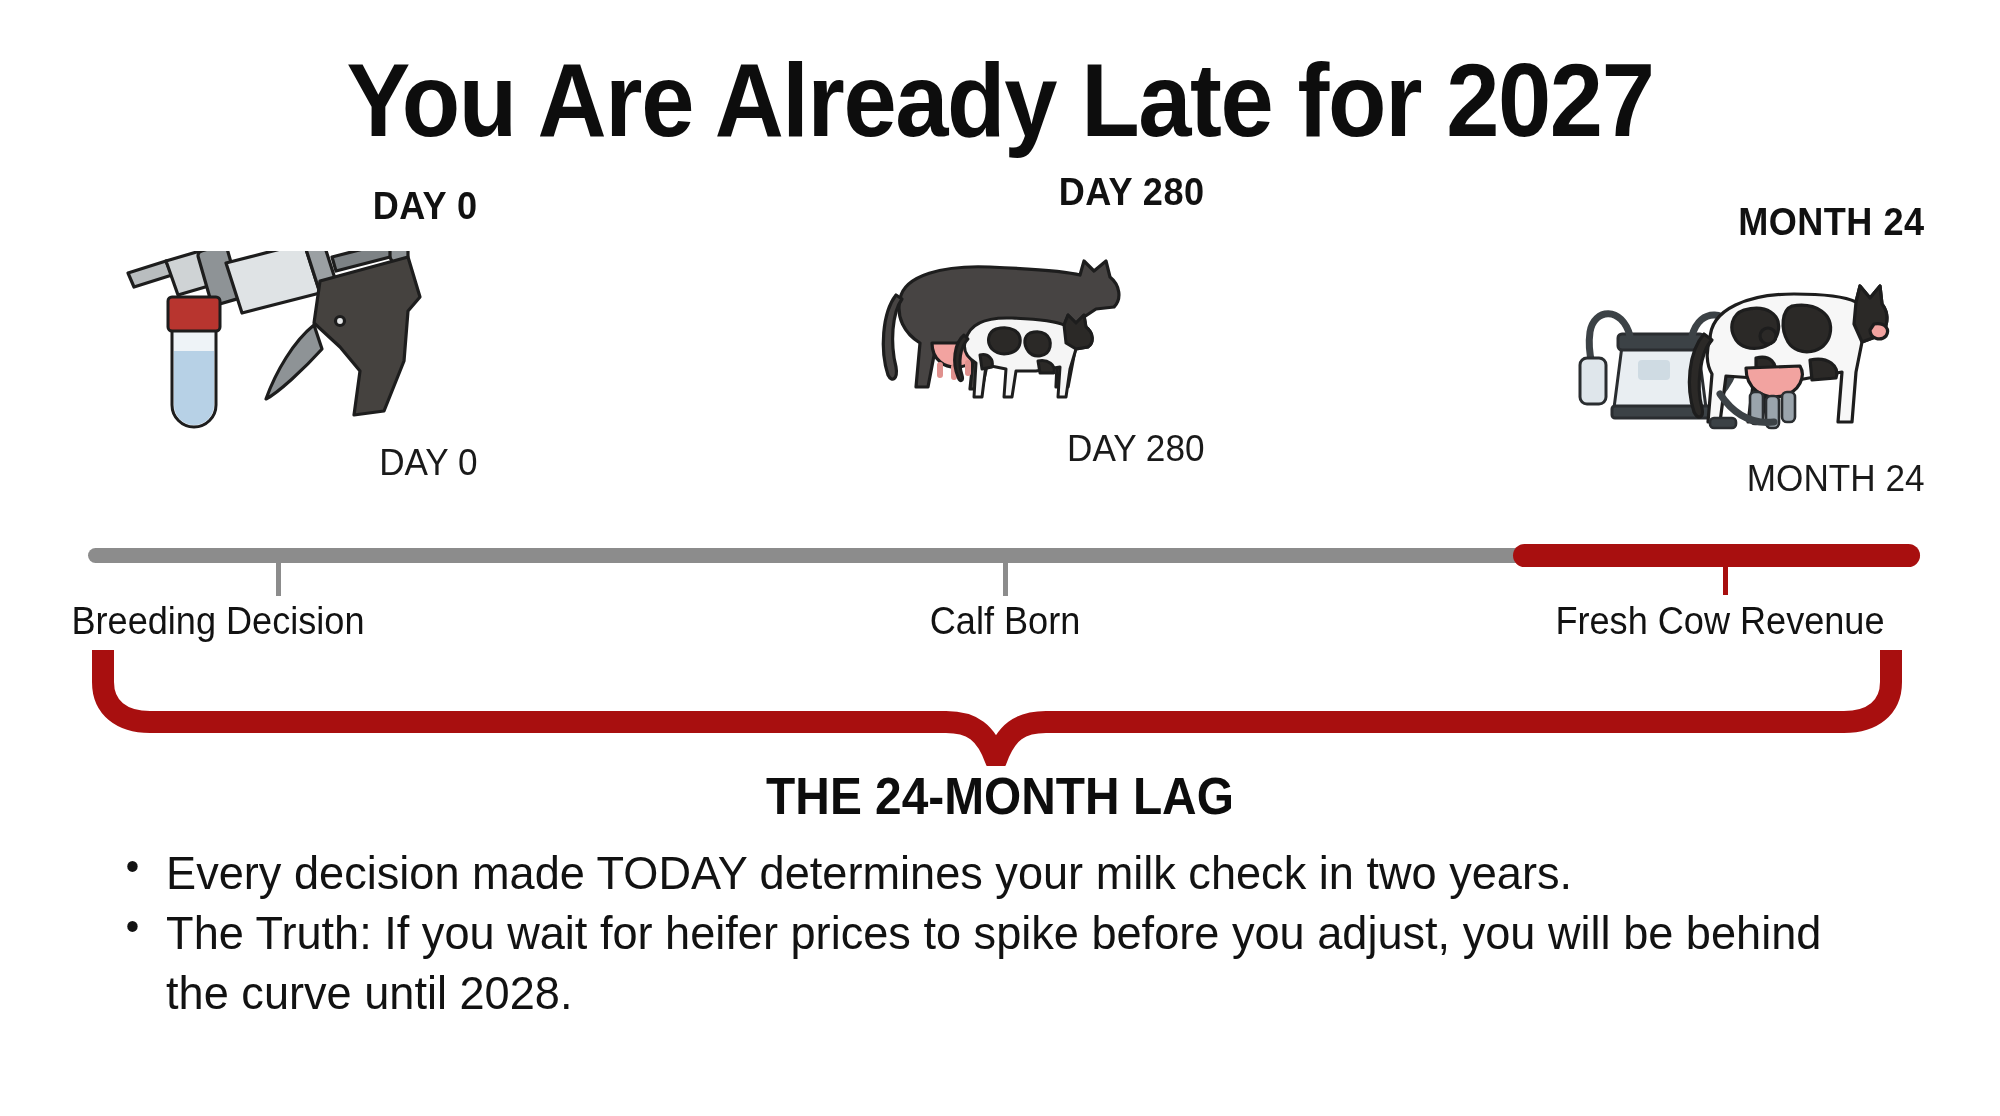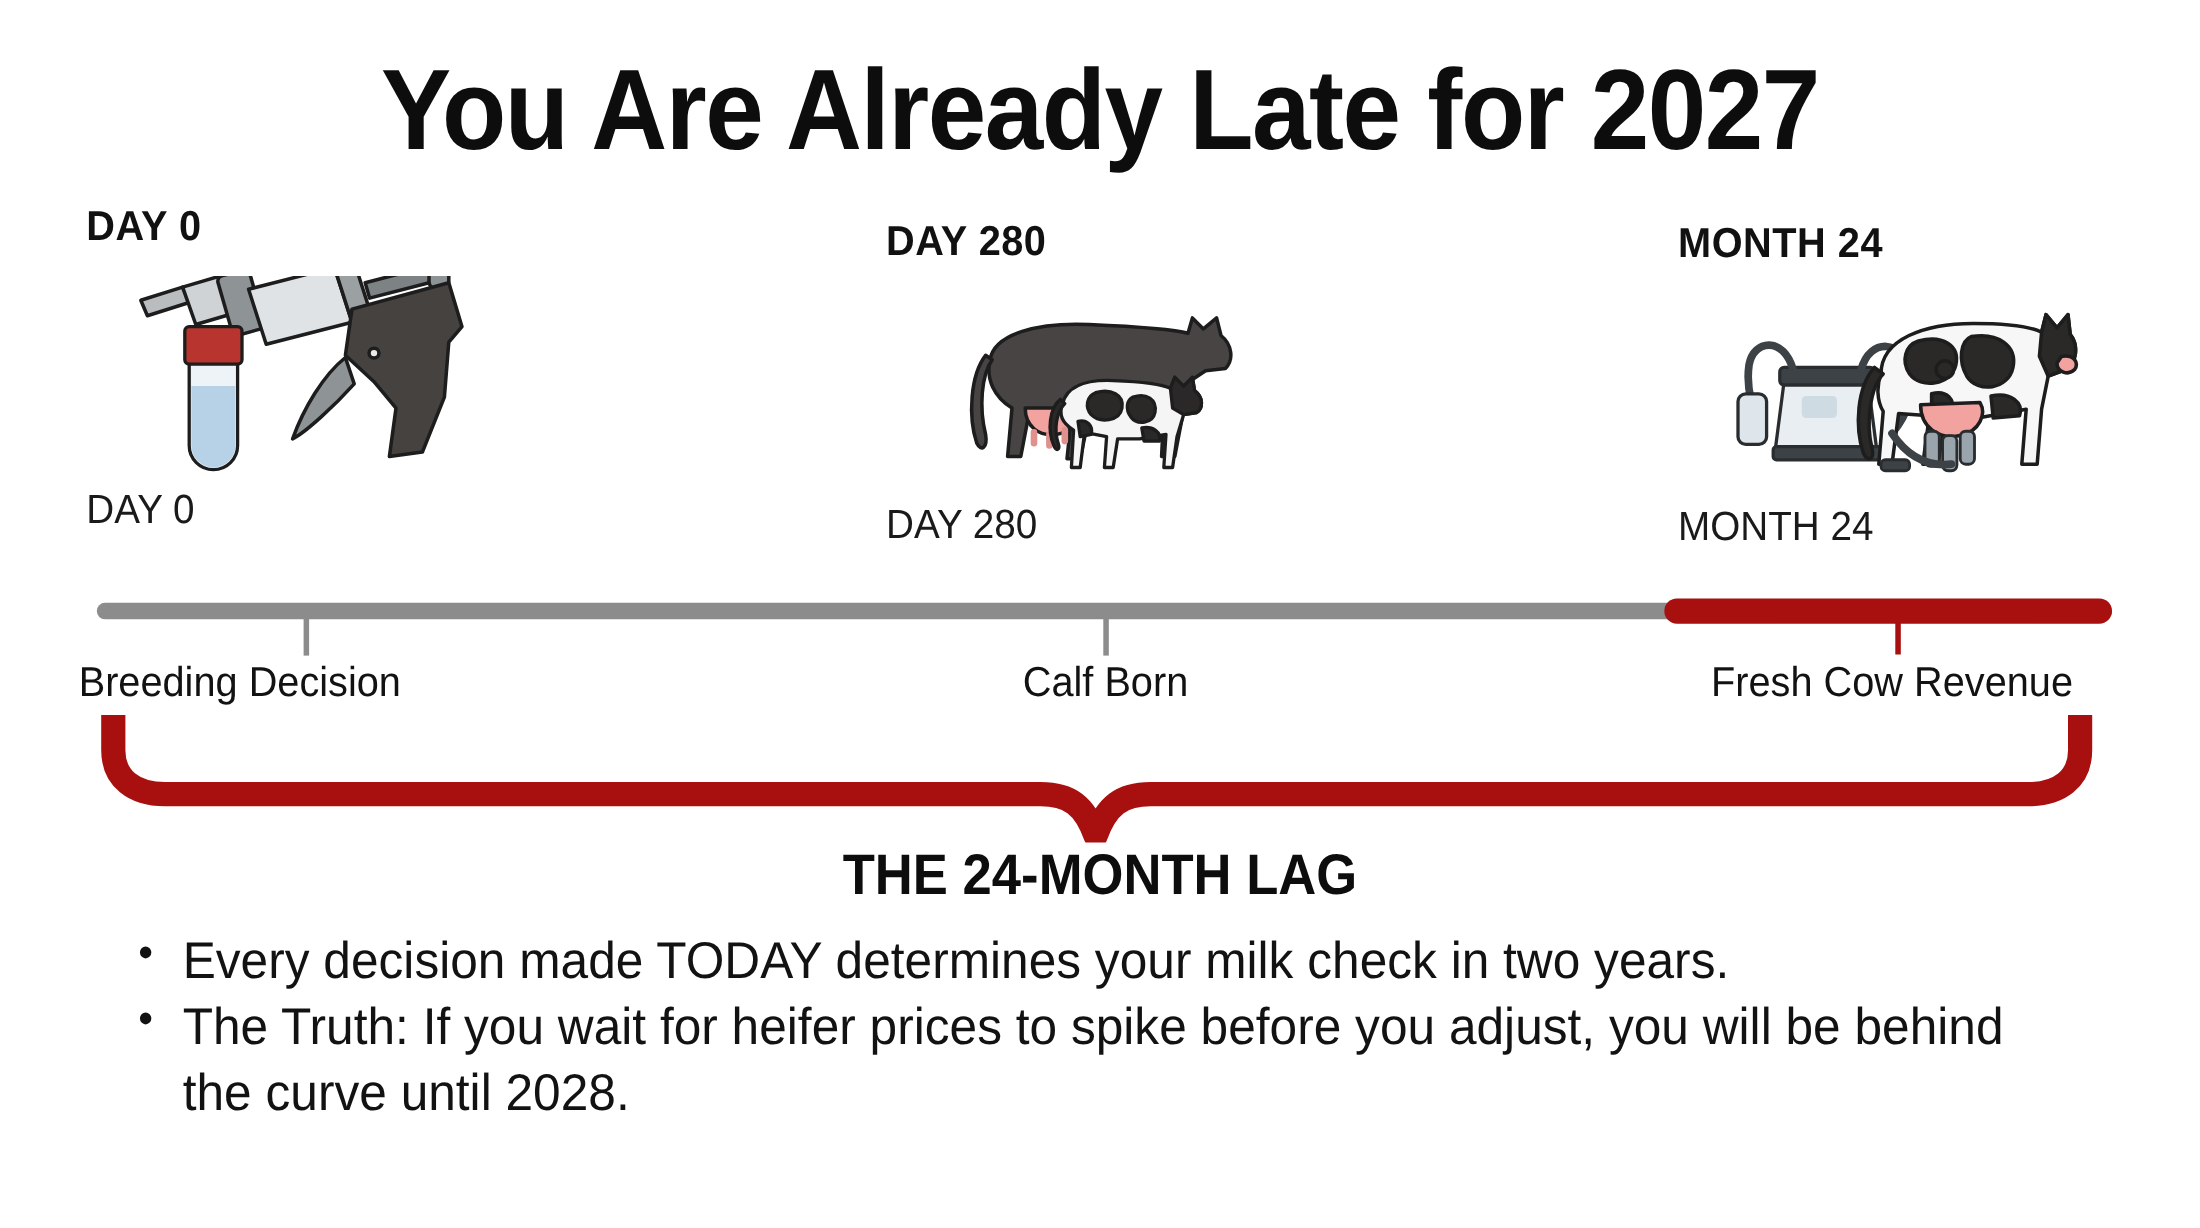--- a/index.html
+++ b/index.html
@@ -41,21 +41,21 @@
     left: 0;
     top: 0;
     width: 2000px;
     height: 680px;
   }
 
   .stage {
     position: absolute;
     width: 420px;
     margin-left: -210px;
-    text-align: left;
+    text-align: right;
   }
   .stage-heading {
     font-weight: 700;
     font-size: 38px;
     letter-spacing: 0.5px;
     color: #111111;
     transform: scaleX(0.95);
     white-space: nowrap;
   }
   .stage-art {
@@ -206,21 +206,21 @@
           <path d="M64 62 h44 v92 a22 22 0 0 1 -44 0 Z" fill="#eef3f7"></path>
           <path d="M66 100 h40 v54 a20 20 0 0 1 -40 0 Z" fill="#b7d1e6" stroke="none"></path>
           <path d="M66 100 h40 v54 a20 20 0 0 1 -40 0 Z" fill="none" stroke="#1d1d1d" stroke-width="0"></path>
           <rect x="60" y="46" width="52" height="34" rx="4" fill="#b8352f"></rect>
         </g>
       </svg>
     </div>
     <div class="stage-sublabel">DAY 0</div>
   </div>
 
-  <div class="stage" style="left:1005px; top:199px;">
+  <div class="stage" style="left:1005px; top:171px;">
     <div class="stage-heading">DAY 280</div>
     <div class="stage-art">
       <svg width="270" height="175" viewBox="0 0 270 175" aria-hidden="true">
 
         <g stroke="#1d1d1d" stroke-width="3.2" stroke-linejoin="round" stroke-linecap="round">
           <path d="M30 52 C34 28 74 18 120 20 C166 22 196 24 210 28 L214 14 L224 24 L236 14 L240 30
                    C250 38 252 52 244 60 L226 62 L214 70 L206 98 L198 140 L186 140 L188 98
                    L150 104 L120 104 L112 142 L100 142 L104 104 L66 98 L58 140 L46 140 L50 96
                    C34 86 26 70 30 52 Z" fill="#474443"></path>
 

